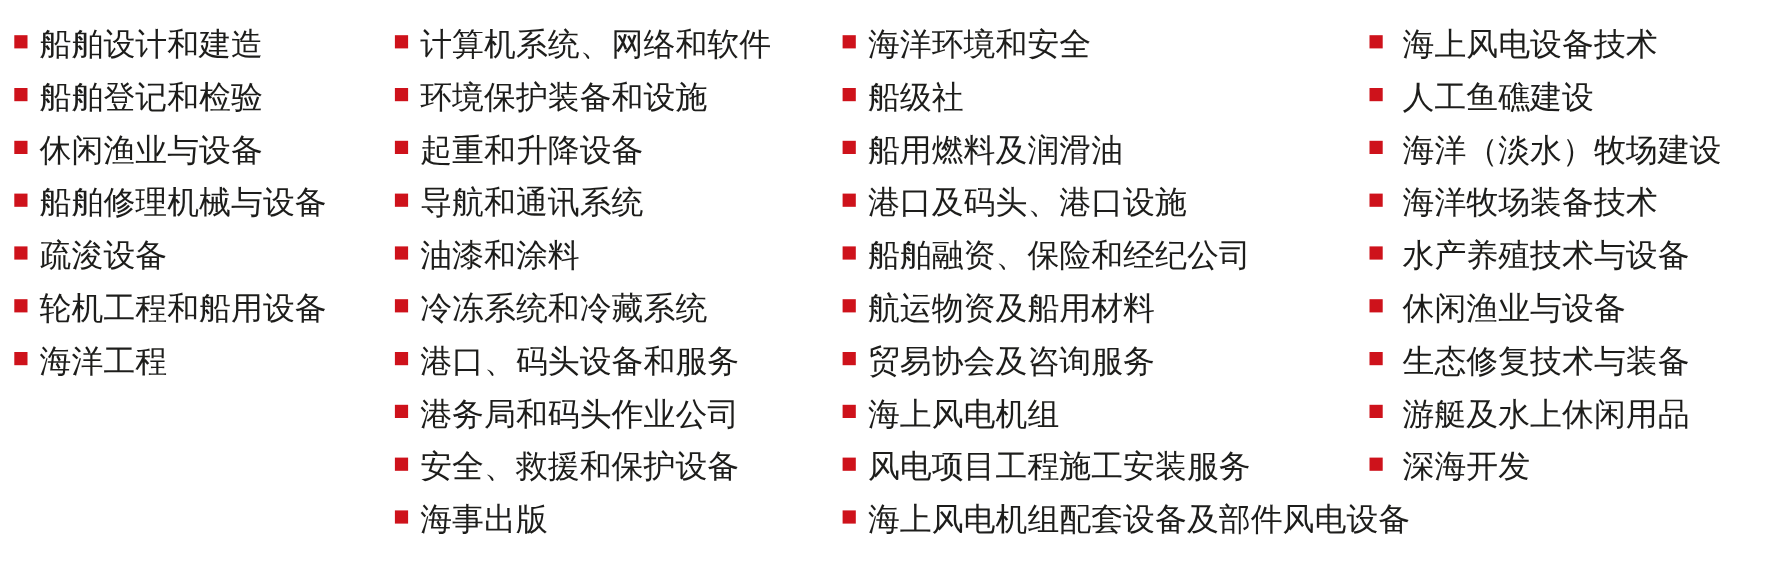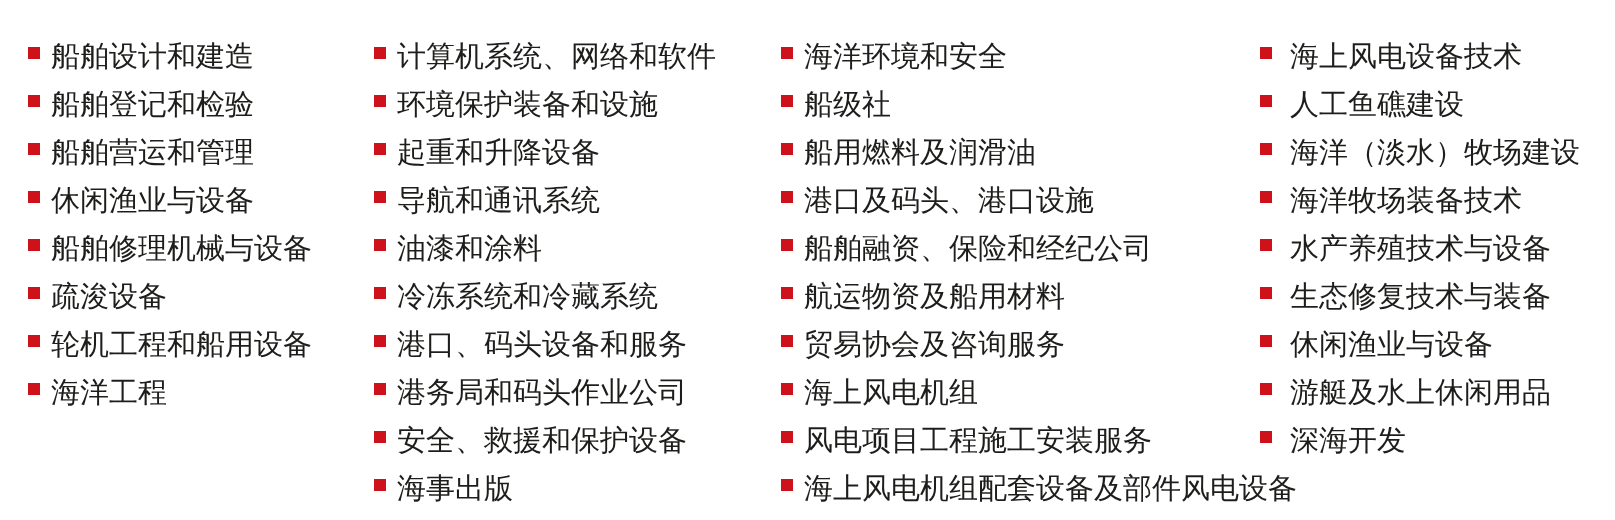--- a/index.html
+++ b/index.html
@@ -7,21 +7,21 @@
     position: relative;
     width: 1615px;
     height: 520px;
     background: #ffffff;
     font-family: "Liberation Sans", "DejaVu Sans", sans-serif;
     overflow: hidden;
   }
   ul.col {
     position: absolute;
     top: 16px;
-    margin: 16px;
+    margin: 1px;
     padding: 0;
     list-style: none;
   }
   .col-1 { left: 12px; }
   .col-2 { left: 358px; }
   .col-3 { left: 765px; }
   .col-4 { left: 1244px; }
   li.item {
     display: flex;
     align-items: center;
@@ -53,24 +53,20 @@
     <li class="item">
         <span class="bullet"></span>
         <span class="label">船舶设计和建造</span>
       </li>
     <li class="item">
         <span class="bullet"></span>
         <span class="label">船舶登记和检验</span>
       </li>
     <li class="item">
         <span class="bullet"></span>
-        <span class="label">船舶营运和管理</span>
-      </li>
-    <li class="item">
-        <span class="bullet"></span>
         <span class="label">休闲渔业与设备</span>
       </li>
     <li class="item">
         <span class="bullet"></span>
         <span class="label">船舶修理机械与设备</span>
       </li>
     <li class="item">
         <span class="bullet"></span>
         <span class="label">疏浚设备</span>
       </li>
@@ -186,28 +182,28 @@
     <li class="item">
         <span class="bullet"></span>
         <span class="label">海洋牧场装备技术</span>
       </li>
     <li class="item">
         <span class="bullet"></span>
         <span class="label">水产养殖技术与设备</span>
       </li>
     <li class="item">
         <span class="bullet"></span>
+        <span class="label">休闲渔业与设备</span>
+      </li>
+    <li class="item">
+        <span class="bullet"></span>
         <span class="label">生态修复技术与装备</span>
       </li>
     <li class="item">
         <span class="bullet"></span>
-        <span class="label">休闲渔业与设备</span>
-      </li>
-    <li class="item">
-        <span class="bullet"></span>
         <span class="label">游艇及水上休闲用品</span>
       </li>
     <li class="item">
         <span class="bullet"></span>
         <span class="label">深海开发</span>
       </li>
   </ul>
 
 </div>
 

